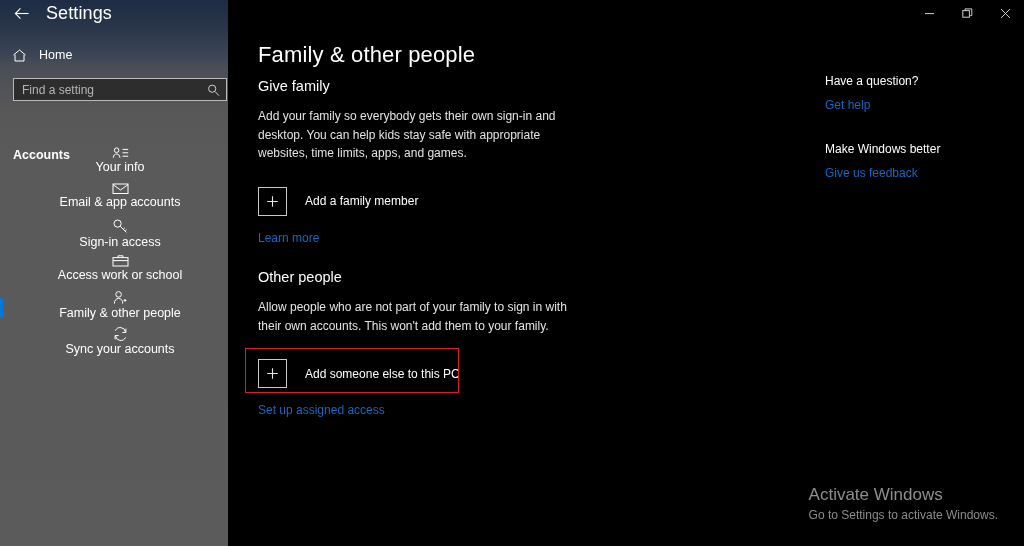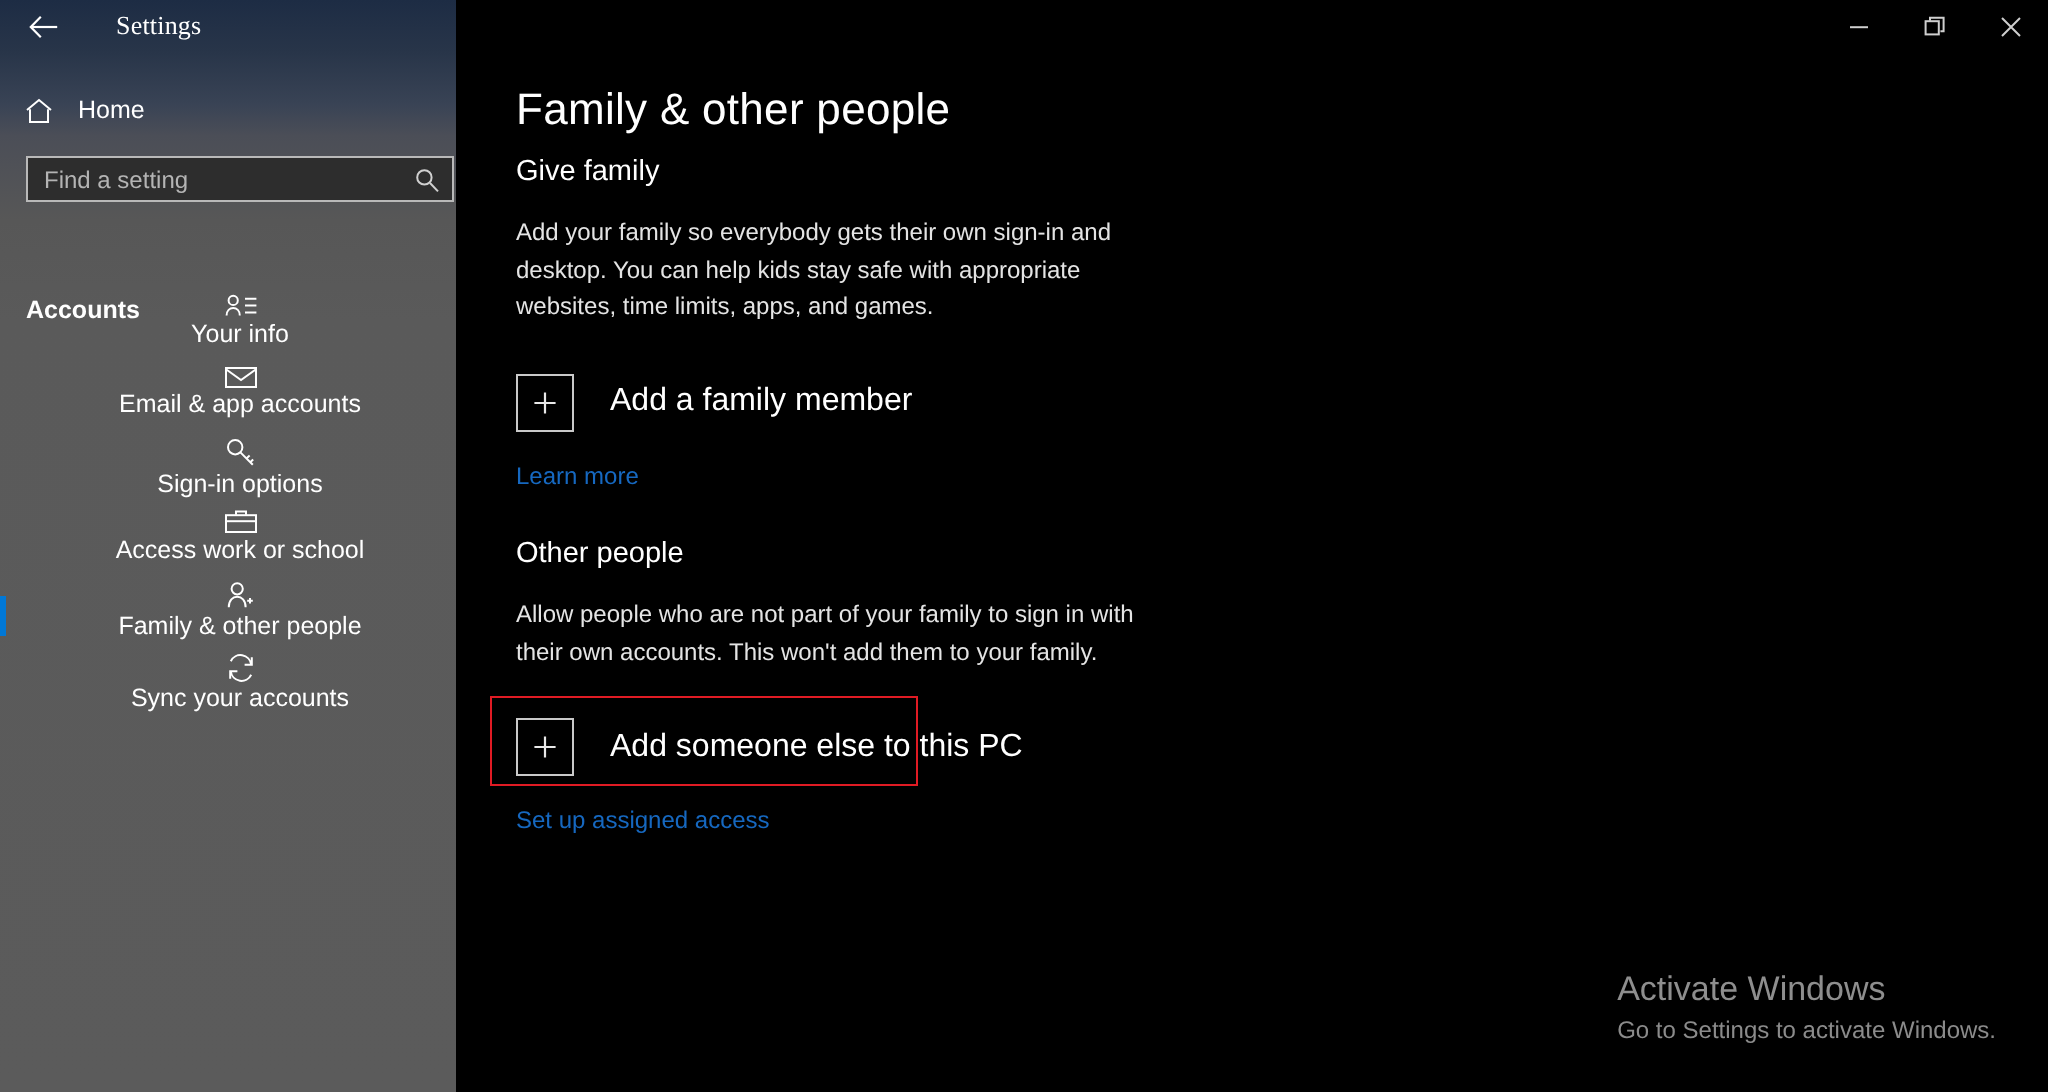--- a/index.html
+++ b/index.html
@@ -34,25 +34,24 @@
     display: flex;
     align-items: center;
   }
   .back-arrow {
     width: 44px; height: 26px;
     display: flex; align-items: center; justify-content: center;
     color: #ffffff;
   }
   .back-arrow svg { display: block; }
   .titlebar-title {
-    font-size: 13px;
+    font-size: 18px;
     color: #ffffff;
     letter-spacing: .1px;
-    margin-left: 14px;
-    font-family: Liberation Serif, serif;
+    margin-left: 2px;
   }
   .win-controls {
     position: absolute;
     right: 0; top: 0;
     height: 26px;
     display: flex;
   }
   .win-btn {
     width: 38px; height: 26px;
     display: flex; align-items: center; justify-content: center;
@@ -210,21 +209,21 @@
   .plus-box {
     width: 29px; height: 29px;
     border: 1px solid #c9c9c9;
     display: flex;
     align-items: center;
     justify-content: center;
     flex: none;
   }
   .plus-box svg { display: block; }
   .plus-label {
-    font-size: 16px;
+    font-size: 12px;
     color: #ffffff;
     margin-left: 18px;
     white-space: nowrap;
   }
 
   .link {
     font-size: 12px;
     color: #1668c0;
     text-decoration: none;
     display: inline-block;
@@ -331,21 +330,21 @@
       <div class="nav-item">
         <span class="accent"></span>
         <span class="nav-icon">
           <svg width="17" height="17" viewBox="0 0 17 17" fill="none" stroke="currentColor" stroke-width="1">
             <circle cx="5.6" cy="5.6" r="3.6"></circle>
             <path d="M8.2 8.2 L14.4 14.4"></path>
             <path d="M11.2 11.2 L12.8 9.8"></path>
             <path d="M13.1 13.1 L14.6 11.7"></path>
           </svg>
         </span>
-        <span class="nav-label">Sign-in options</span>
+        <span class="nav-label">Sign-in access</span>
       </div>
 
       <div class="nav-item">
         <span class="accent"></span>
         <span class="nav-icon">
           <svg width="17" height="14" viewBox="0 0 17 14" fill="none" stroke="currentColor" stroke-width="1">
             <rect x="1" y="3.6" width="15" height="8.4"></rect>
             <path d="M6 3.4 V1.8 H11 V3.4"></path>
             <path d="M1 6.6 H16"></path>
           </svg>
@@ -410,20 +409,30 @@
           <svg width="15" height="15" viewBox="0 0 15 15" stroke="#e8e8e8" stroke-width="1.1">
             <path d="M7.5 2.2 V12.8 M2.2 7.5 H12.8"></path>
           </svg>
         </span>
         <span class="plus-label">Add someone else to this PC</span>
       </div>
 
       <a class="link" href="#" style="margin-top:15px;">Set up assigned access</a>
     </div>
 
+    <div class="right-panel">
+      <div class="rp-block">
+        <div class="rp-heading">Have a question?</div>
+        <a class="link" href="#">Get help</a>
+      </div>
+      <div class="rp-block">
+        <div class="rp-heading">Make Windows better</div>
+        <a class="link" href="#">Give us feedback</a>
+      </div>
+    </div>
 
     <div class="watermark">
       <div class="wm-title">Activate Windows</div>
       <div class="wm-sub">Go to Settings to activate Windows.</div>
     </div>
 
   </div>
 
   <div class="highlight-box"></div>
 

